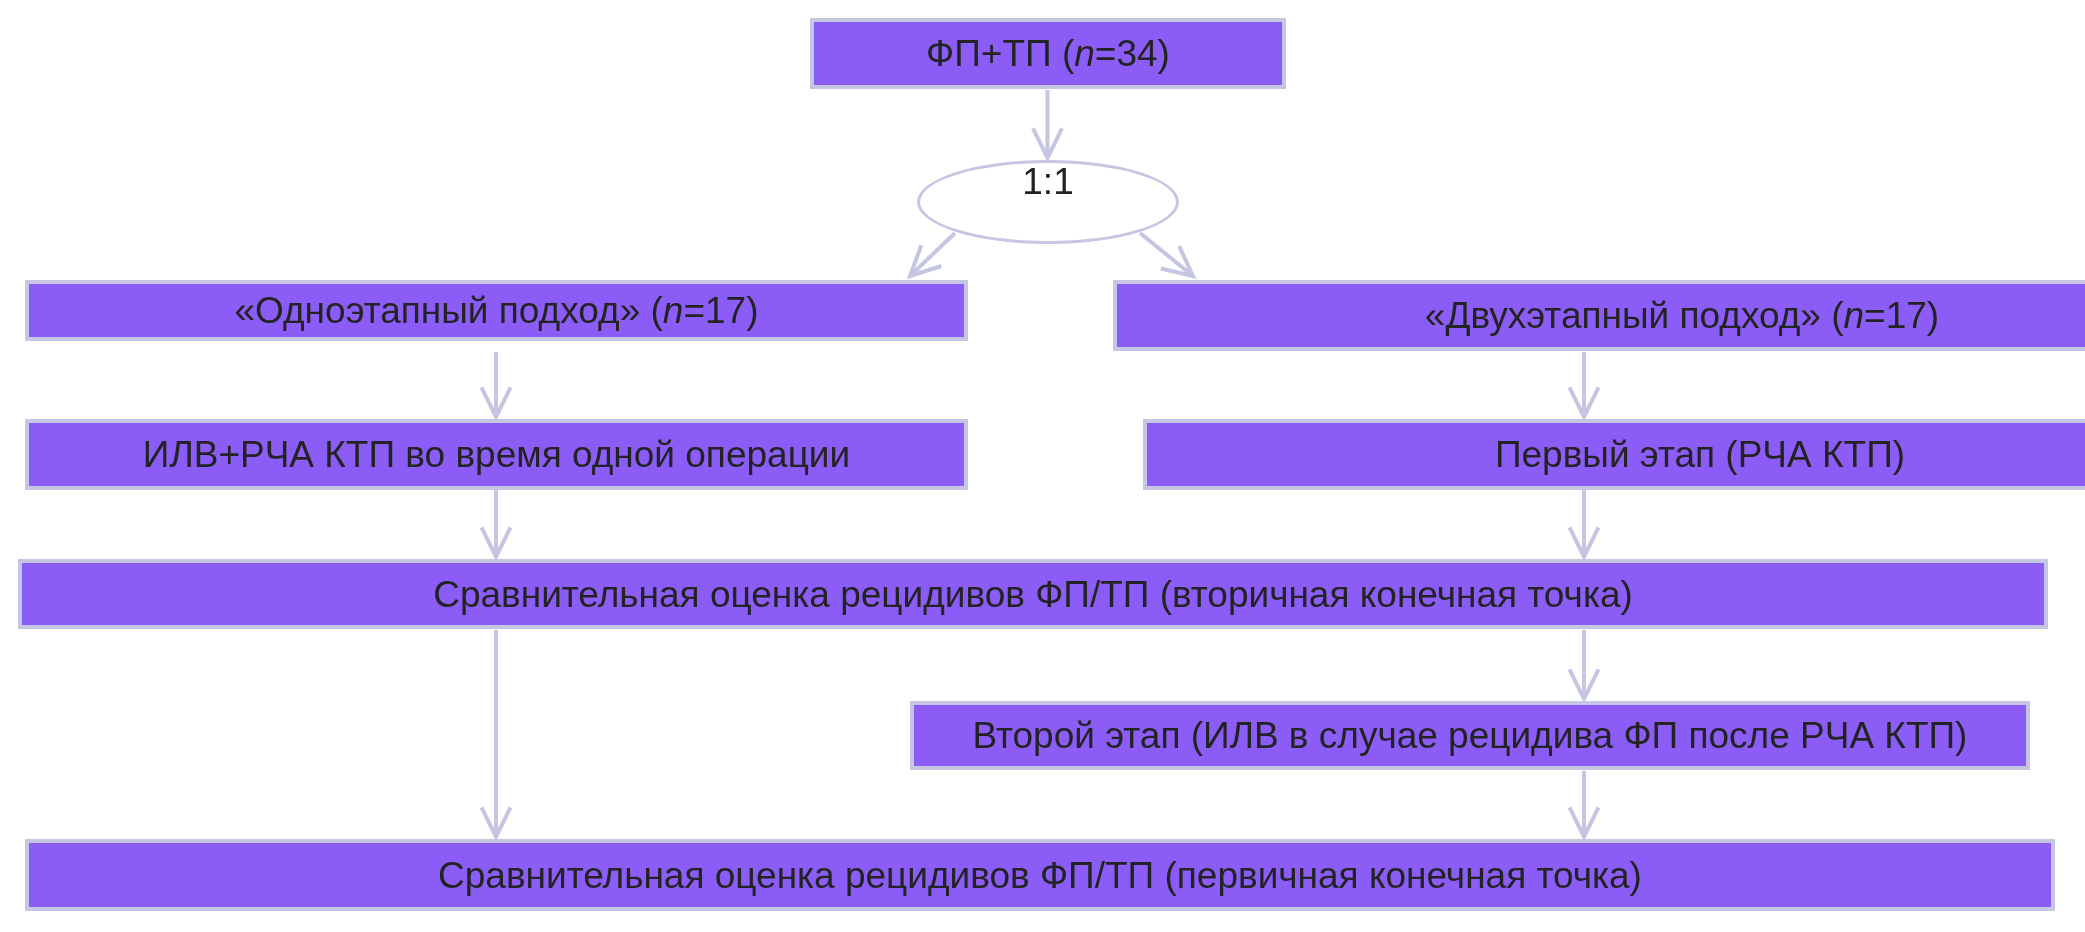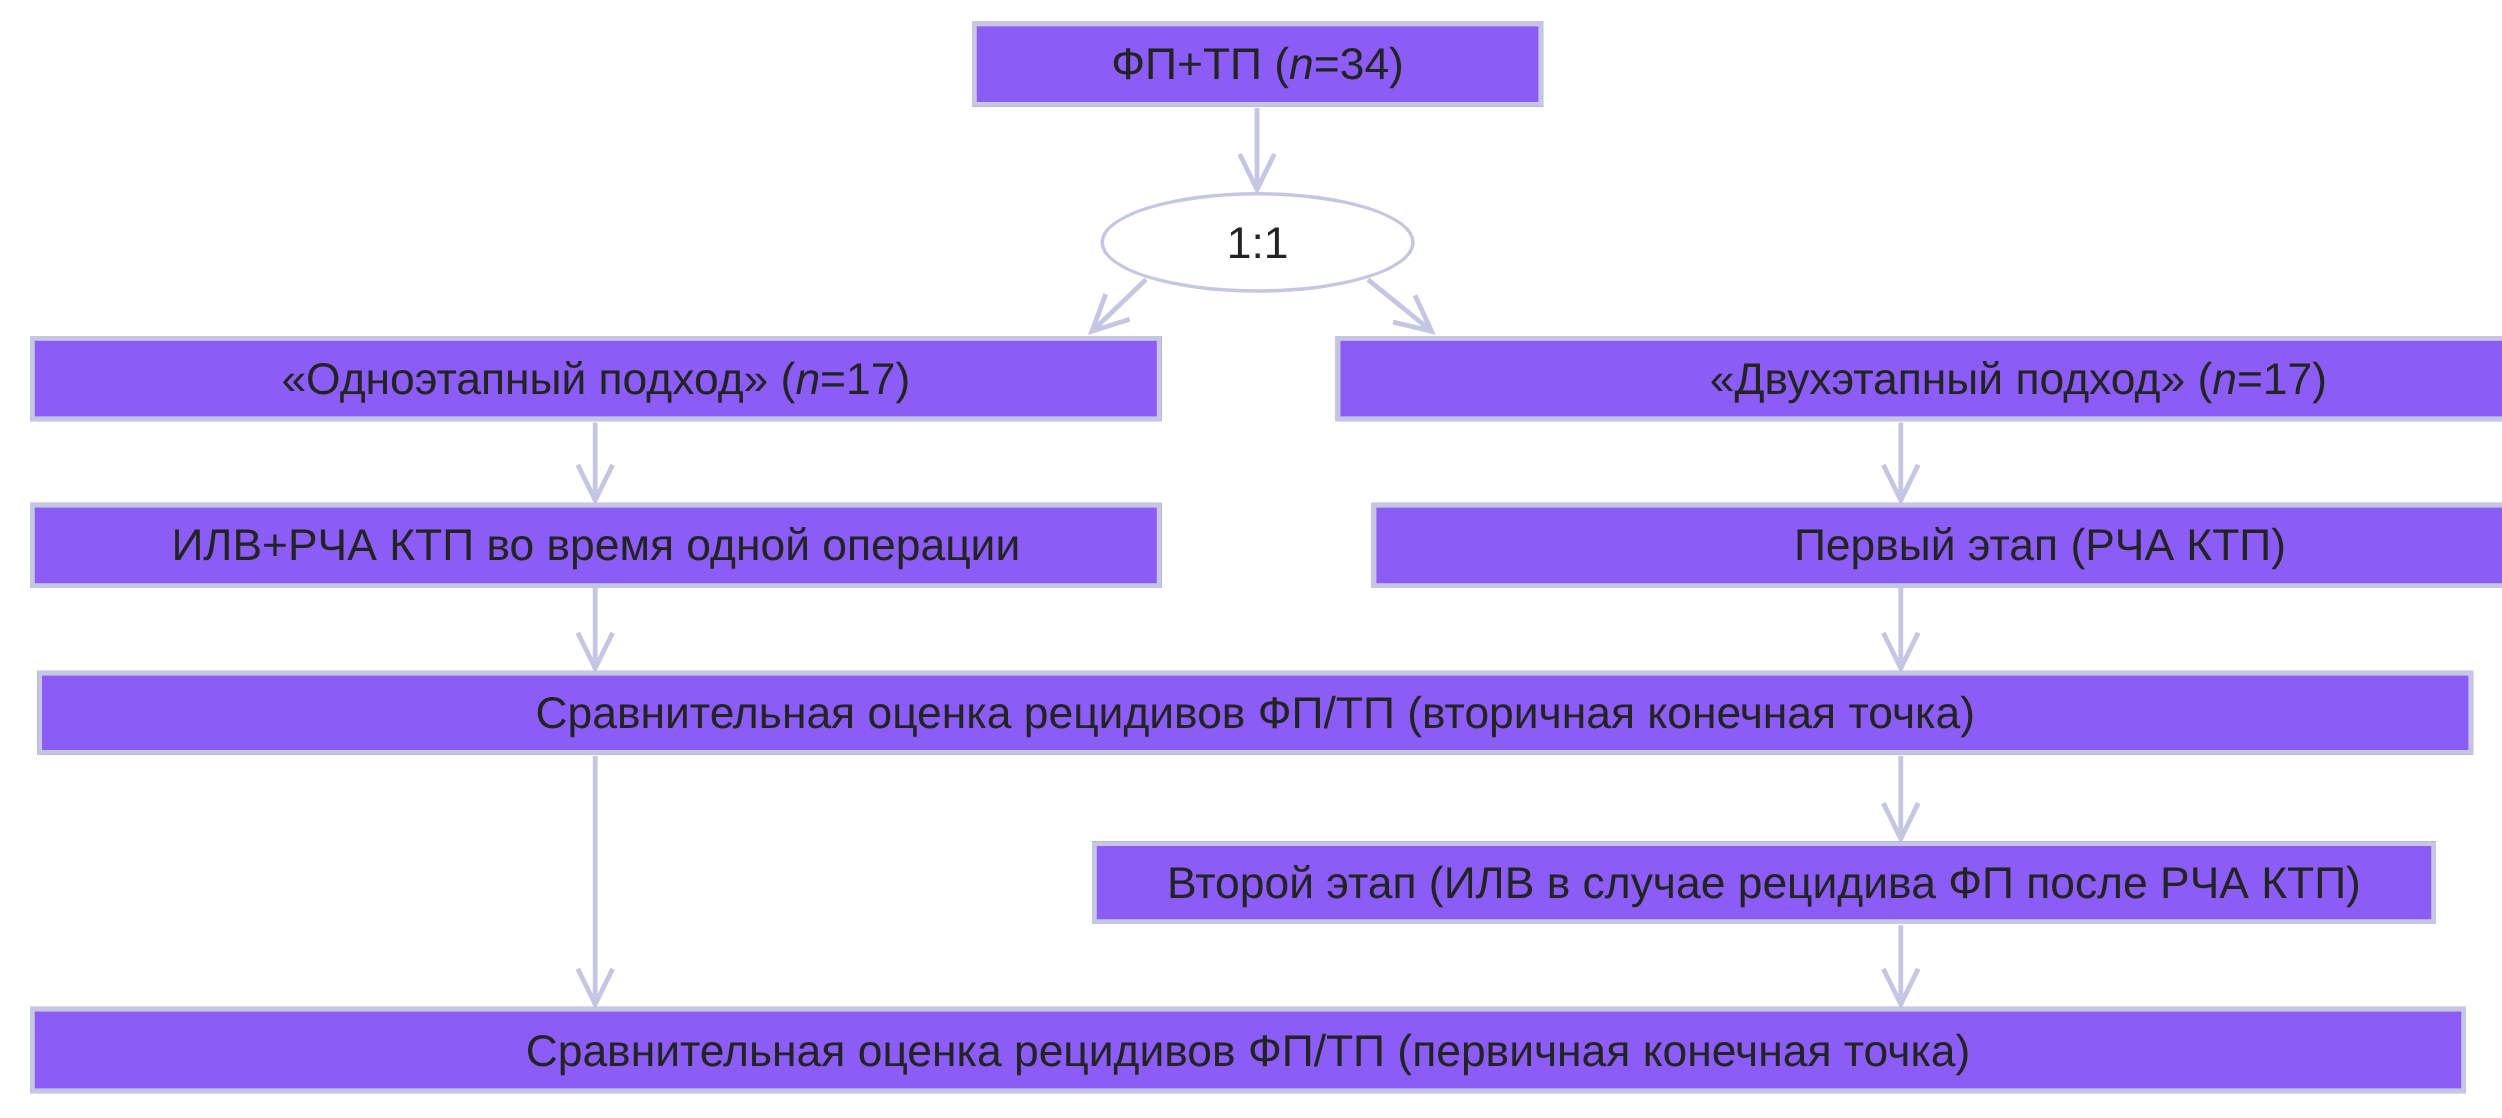--- a/index.html
+++ b/index.html
@@ -29,32 +29,32 @@
     font-size:37px;line-height:1;
     text-align:center;
     white-space:nowrap;
   }
   .ellipse{
     position:absolute;
     box-sizing:border-box;
     border:3px solid var(--line);
     background:#fff;
     border-radius:50%;
-    display:flex;align-items:center;justify-content:center;
+    display:flex;align-items:flex-start;justify-content:center;
     font-size:37px;line-height:1;
   }
   .box i{font-style:italic;}
   
   .n-total    {left:810px;  top:18px;  width:476px;  height:71px;}
   .n-ratio    {left:917px;  top:160px; width:262px;  height:84px;}
-  .n-one      {left:25px;   top:280px; width:943px;  height:71px;}
+  .n-one      {left:25px;   top:280px; width:943px;  height:61px;}
   .n-two      {left:1113px; top:280px; width:1138px;  height:71px;}
   .n-ilv      {left:25px;   top:419px; width:943px;  height:71px;}
   .n-first    {left:1143px; top:419px; width:1114px;  height:71px;}
-  .n-secondary{left:31px;   top:559px; width:2030px; height:70px;}
+  .n-secondary{left:18px;   top:559px; width:2030px; height:70px;}
   .n-second   {left:910px;  top:701px; width:1120px; height:69px;}
   .n-primary  {left:25px;   top:839px; width:2030px; height:72px;}
 </style>
 </head>
 <body>
 
 <div class="canvas">
 
   <svg class="arrows" viewBox="0 0 2085 932" xmlns="http://www.w3.org/2000/svg">
     <g id="arrow-group" fill="none" stroke-width="4" stroke="#c5c6e2">

